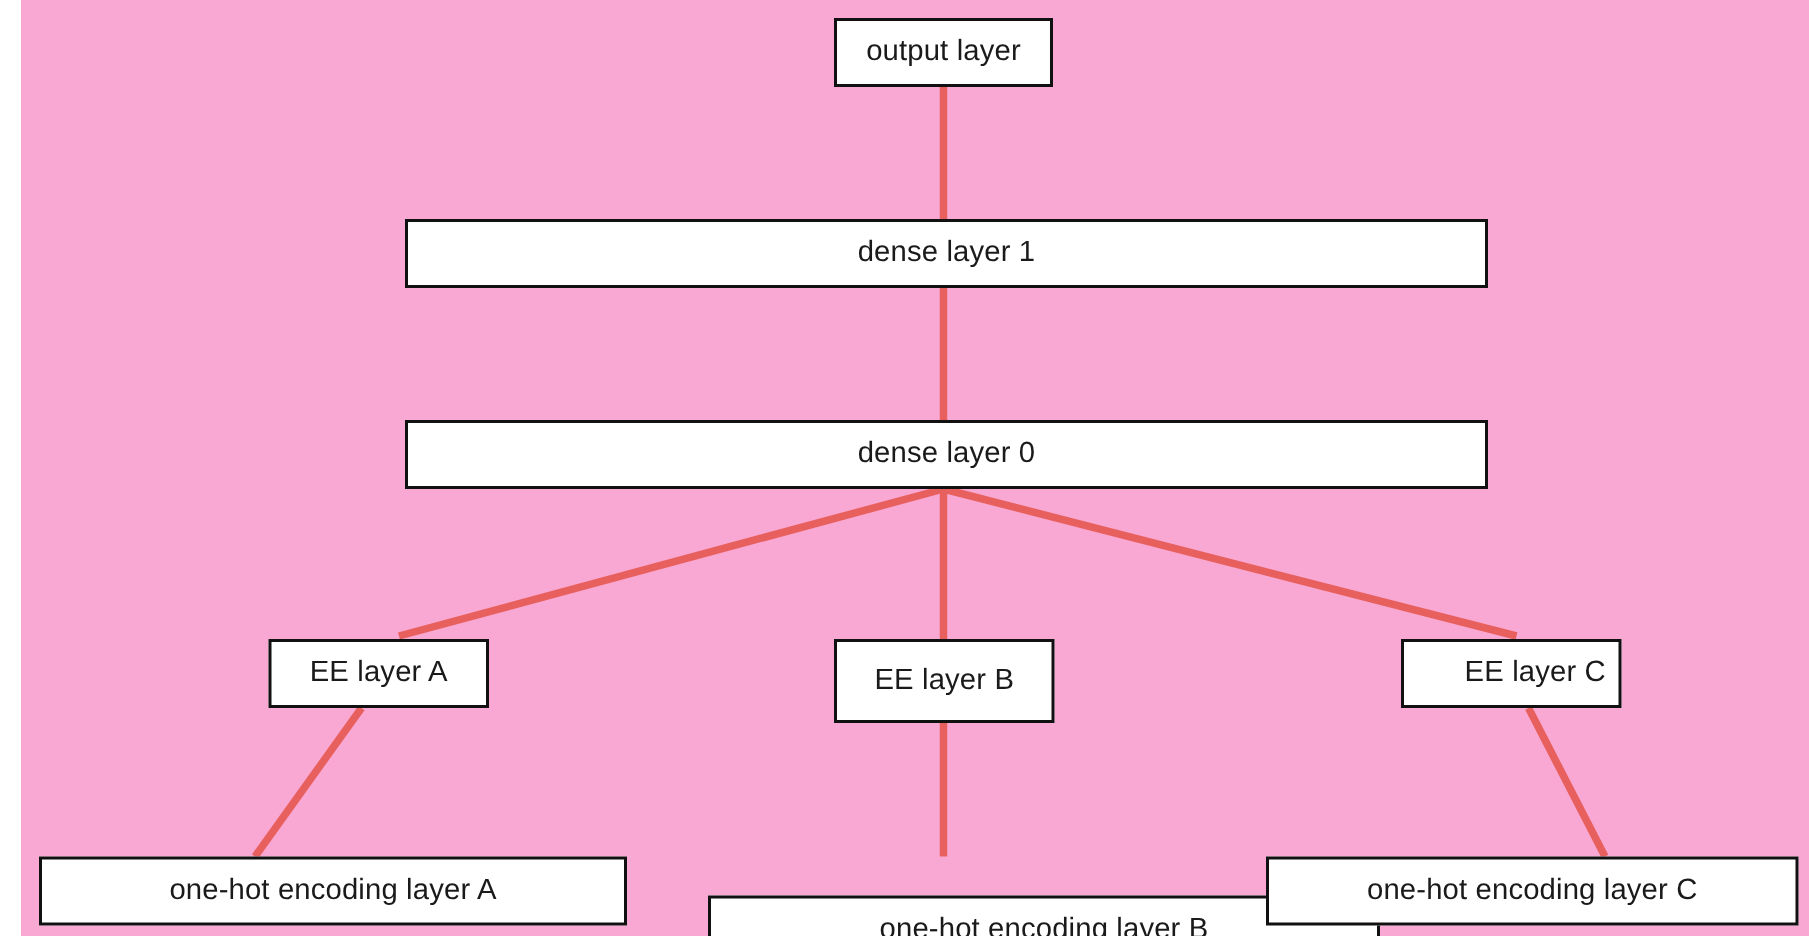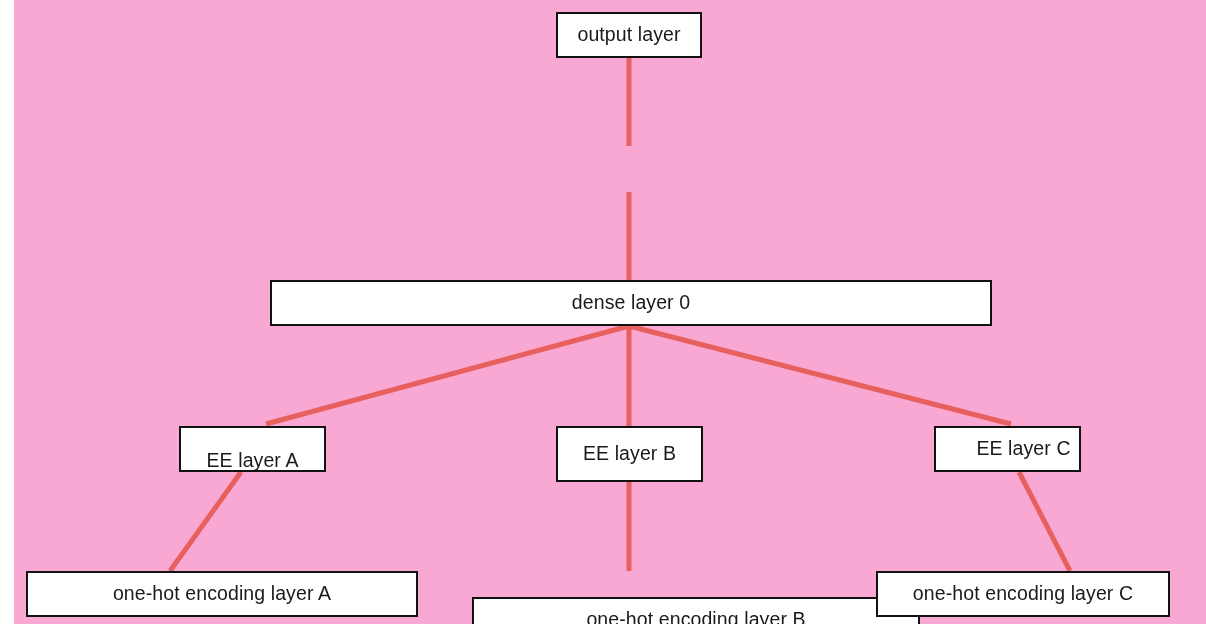--- a/index.html
+++ b/index.html
@@ -43,26 +43,26 @@
     line-height: 1;
     color: #1a1a1a;
     letter-spacing: 0.1px;
     white-space: nowrap;
     user-select: none;
   }
   
   .n-output      { left: 542px;  top: 12px;  width: 146px; height: 46px; }
   .n-dense1      { left: 256px;  top: 146px; width: 722px; height: 46px; }
   .n-dense0      { left: 256px;  top: 280px; width: 722px; height: 46px; text-align: right; }
-  .n-eeA         { left: 165px;  top: 426px; width: 147px; height: 46px; align-items: flex-end; }
+  .n-eeA         { left: 165px;  top: 426px; width: 147px; height: 46px; }
   .n-eeB         { left: 542px;  top: 426px; width: 147px; height: 56px; }
   .n-eeC         { left: 920px;  top: 426px; width: 147px; height: 46px; padding-left: 32px; }
   .n-ohA         { left: 12px;   top: 571px; width: 392px; height: 46px; }
   .n-ohB         { left: 458px;  top: 597px; width: 448px; height: 46px; }
-  .n-ohC         { left: 862px;  top: 571px; width: 294px; height: 46px; }
+  .n-ohC         { left: 830px;  top: 571px; width: 355px; height: 46px; }
 </style>
 </head>
 <body>
 
 <div id="diagram-root">
 
   <svg id="edge-layer" viewBox="0 0 1206 624" width="1206" height="624" xmlns="http://www.w3.org/2000/svg">
     <g id="edges-group" stroke="#e8605d" stroke-width="5" stroke-linecap="butt" fill="none">
         <line x1="615" y1="146" x2="615" y2="58"></line>
         <line x1="615" y1="280" x2="615" y2="192"></line>
@@ -72,20 +72,23 @@
         <line x1="156" y1="571" x2="227" y2="472"></line>
         <line x1="615" y1="571" x2="615" y2="472"></line>
         <line x1="1056" y1="571" x2="1005" y2="472"></line>
       </g>
   </svg>
 
   <div class="node-box n-output">
     <span class="node-label">output layer</span>
   </div>
 
+  <div class="node-box n-dense1">
+    <span class="node-label">dense layer 1</span>
+  </div>
 
   <div class="node-box n-dense0">
     <span class="node-label">dense layer 0</span>
   </div>
 
   <div class="node-box n-eeA">
     <span class="node-label">EE layer A</span>
   </div>
 
   <div class="node-box n-eeB">

